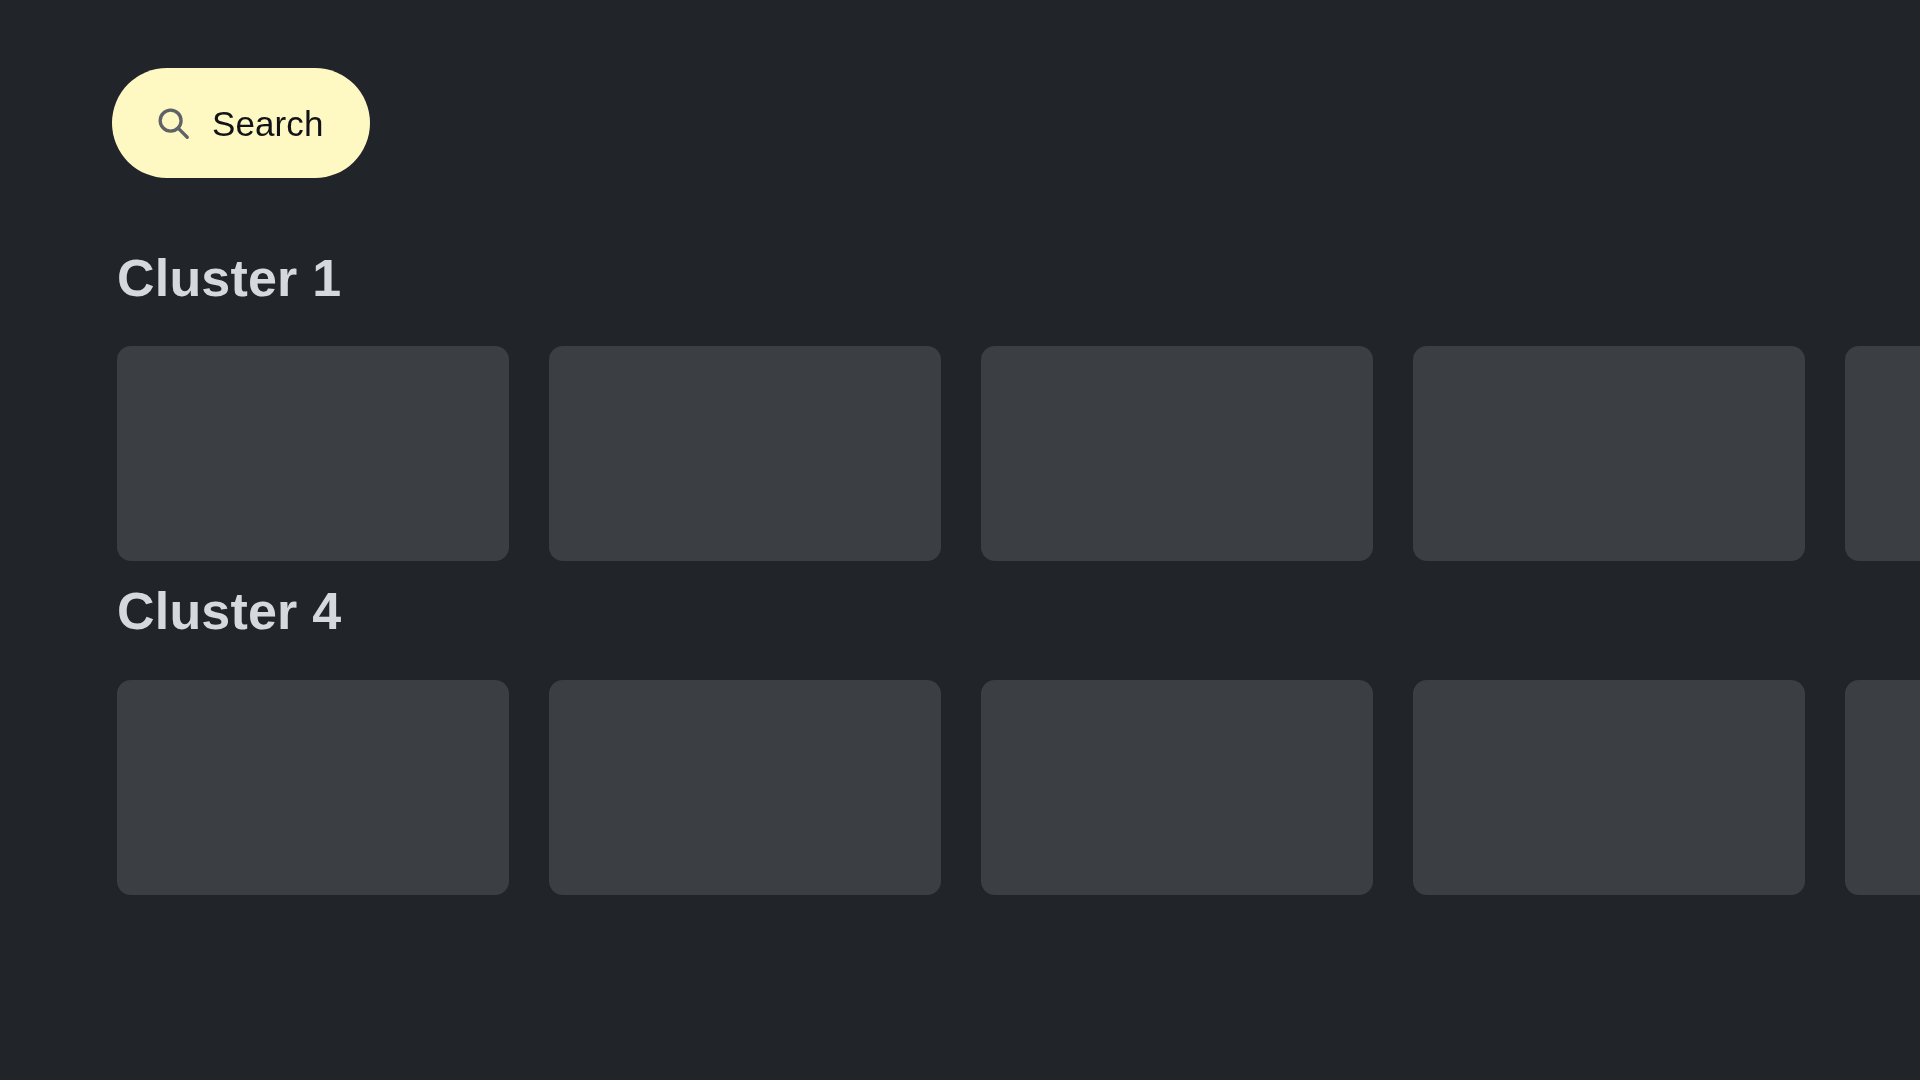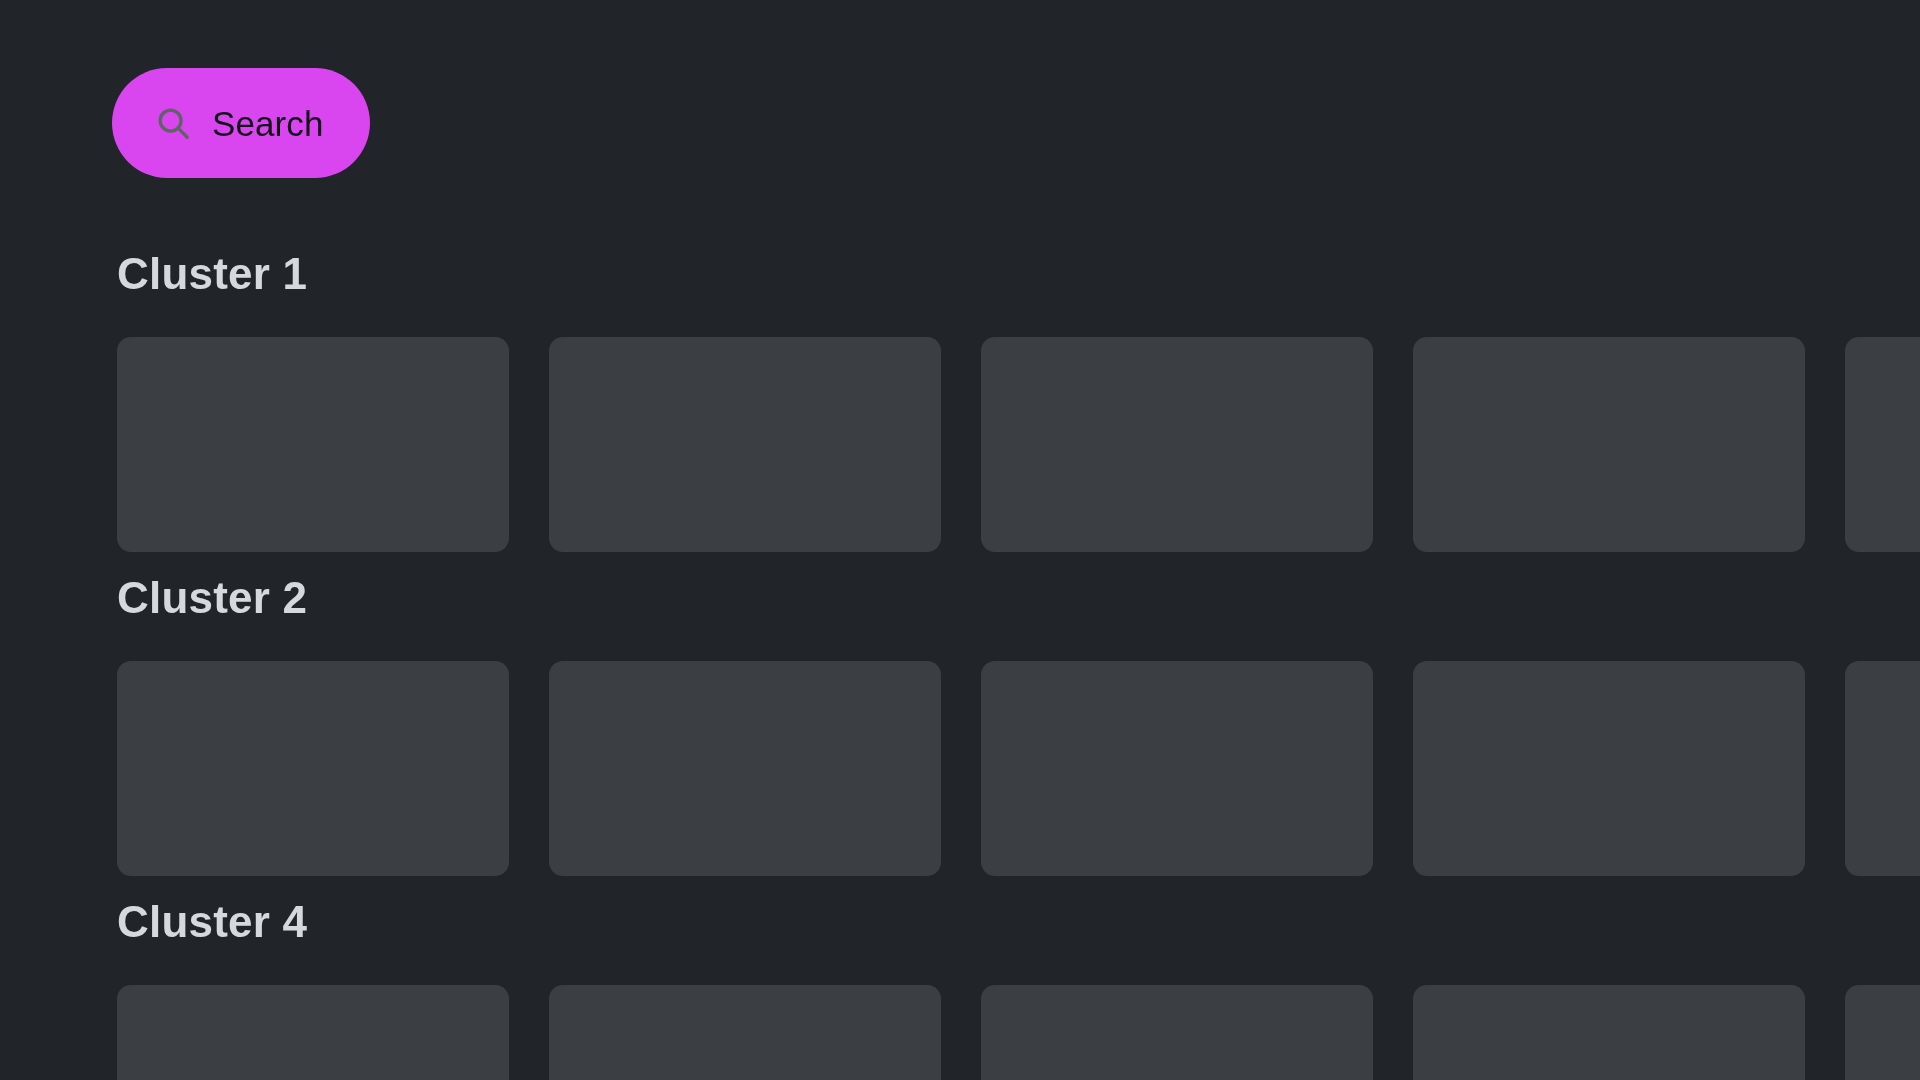--- a/index.html
+++ b/index.html
@@ -30,21 +30,21 @@
     top: 68px;
     left: 112px;
   }
 
   .search-pill {
     display: inline-flex;
     align-items: center;
     gap: 20px;
     height: 110px;
     padding: 0 46px 0 42px;
-    background: #d946ef;
+    background: #fef9c3;
     border: none;
     border-radius: 999px;
     cursor: pointer;
   }
 
   .search-icon {
     display: block;
     width: 38px;
     height: 38px;
     flex: 0 0 auto;
@@ -67,21 +67,21 @@
     left: 0;
     right: 0;
   }
 
   .cluster {
     margin-bottom: 20px;
   }
 
   .cluster-title {
     padding-left: 117px;
-    font-size: 44px;
+    font-size: 52px;
     line-height: 1.18;
     color: #d5d8dc;
     letter-spacing: 0.2px;
     white-space: nowrap;
   }
 
   .card-row {
     display: flex;
     flex-wrap: nowrap;
     gap: 40px;
@@ -122,30 +122,20 @@
       <h2 class="cluster-title">Cluster 1</h2>
       <div class="card-row">
         <div class="card"></div>
         <div class="card"></div>
         <div class="card"></div>
         <div class="card"></div>
         <div class="card"></div>
       </div>
     </section>
 
-    <section class="cluster">
-      <h2 class="cluster-title">Cluster 2</h2>
-      <div class="card-row">
-        <div class="card"></div>
-        <div class="card"></div>
-        <div class="card"></div>
-        <div class="card"></div>
-        <div class="card"></div>
-      </div>
-    </section>
 
     <section class="cluster">
       <h2 class="cluster-title">Cluster 4</h2>
       <div class="card-row">
         <div class="card"></div>
         <div class="card"></div>
         <div class="card"></div>
         <div class="card"></div>
         <div class="card"></div>
       </div>

